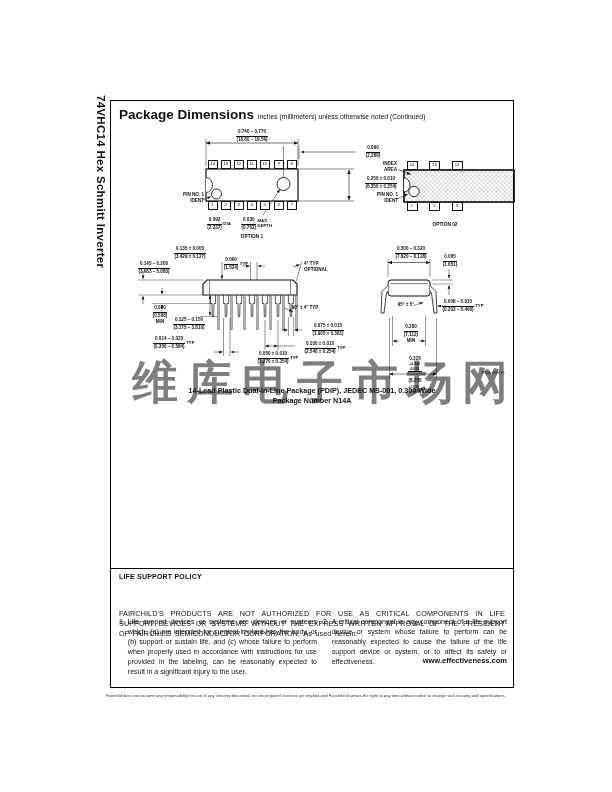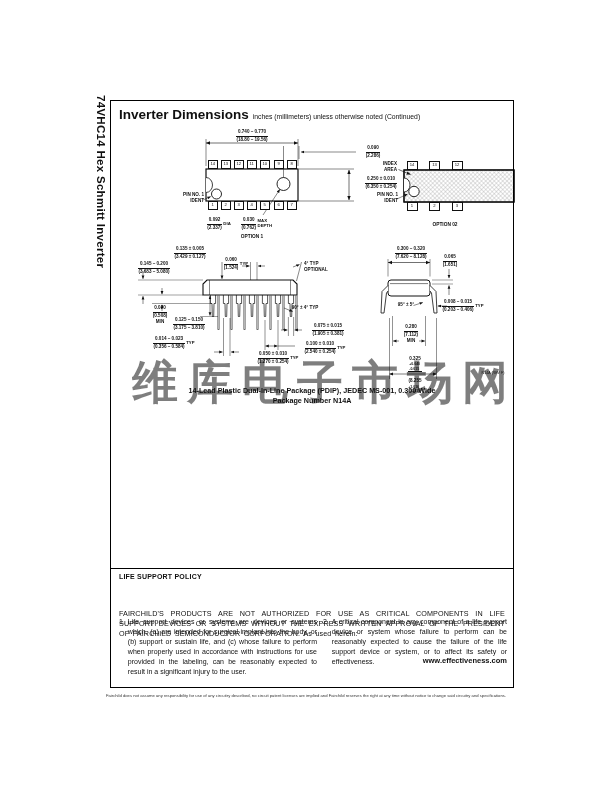--- a/index.html
+++ b/index.html
@@ -275,21 +275,21 @@
   </div>
 
   <div id="caption">
     <span style="display:block">14-Lead Plastic Dual-In-Line Package (PDIP), JEDEC MS-001, 0.300 Wide</span>
     <span style="display:block">Package Number N14A</span>
   </div>
 
   <div id="content-box"></div>
 
   <div id="hdr">
-    <span class="t">Inverter Dimensions</span><span class="s">inches (millimeters) unless otherwise noted (Continued)</span>
+    <span class="t">Package Dimensions</span><span class="s">inches (millimeters) unless otherwise noted (Continued)</span>
   </div>
 
   <div id="ls-rule"></div>
   <div id="ls-heading">LIFE SUPPORT POLICY</div>
   <div id="ls-intro">FAIRCHILD'S PRODUCTS ARE NOT AUTHORIZED FOR USE AS CRITICAL COMPONENTS IN LIFE SUPPORT DEVICES OR SYSTEMS WITHOUT THE EXPRESS WRITTEN APPROVAL OF THE PRESIDENT OF FAIRCHILD SEMICONDUCTOR CORPORATION. As used herein:</div>
   <div class="ls-item" id="ls-item1">
     <span class="num">1.</span>
     <p>Life support devices or systems are devices or systems which, (a) are intended for surgical implant into the body, or (b) support or sustain life, and (c) whose failure to perform when properly used in accordance with instructions for use provided in the labeling, can be reasonably expected to result in a significant injury to the user.</p>
   </div>
   <div class="ls-item" id="ls-item2">

